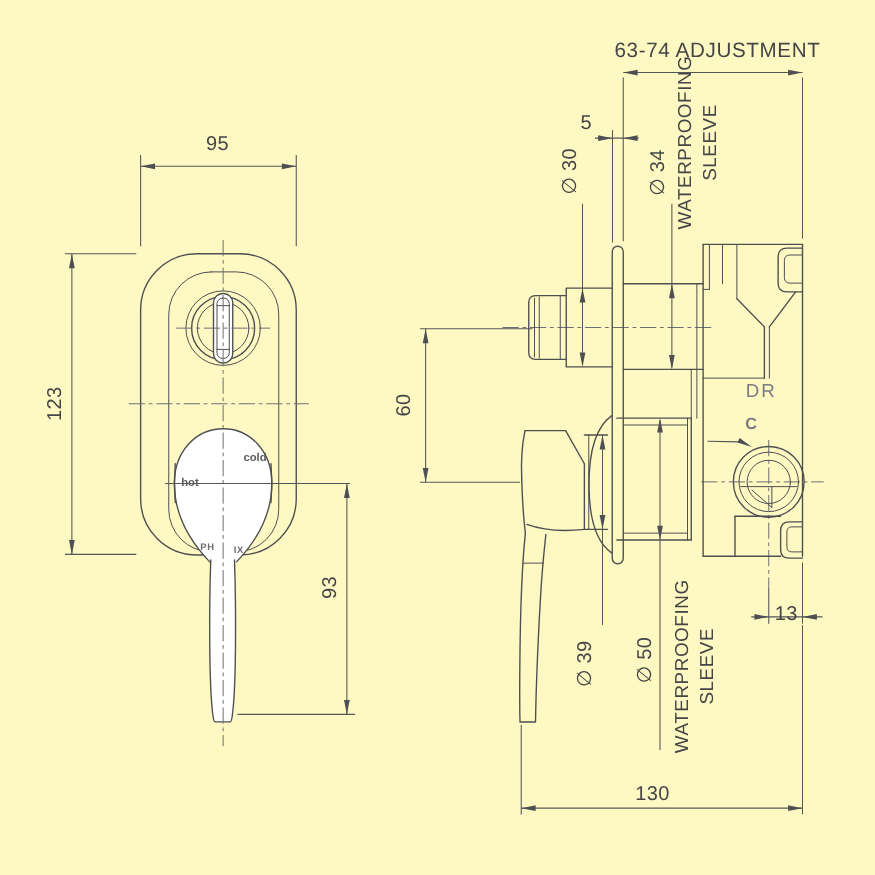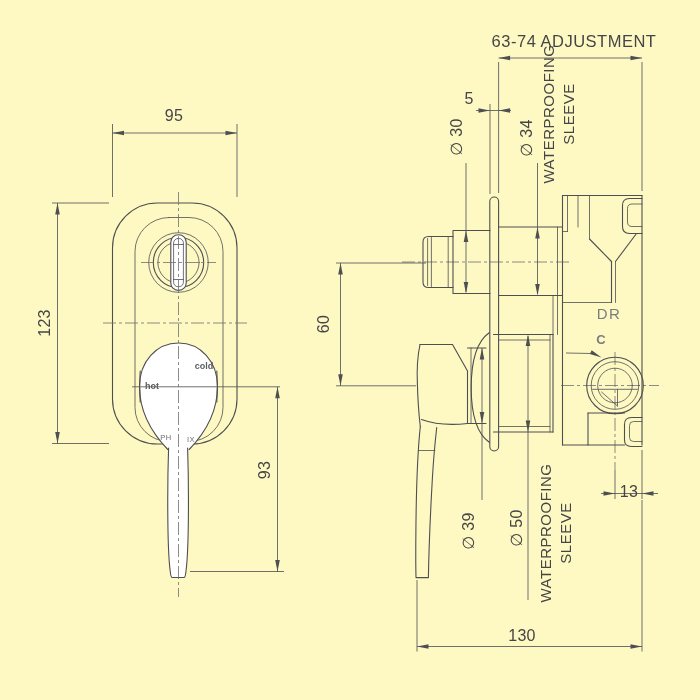--- a/index.html
+++ b/index.html
@@ -11,21 +11,21 @@
   .dim{stroke:#55565a;stroke-width:.85;fill:none;stroke-linecap:butt;}
   .cl{stroke:#6e6f73;stroke-width:.8;fill:none;stroke-dasharray:13 3 3 3;}
   .ar{fill:#4e4f52;stroke:none;}
   .wh{fill:#ffffff;}
   .lbl{position:absolute;color:#454547;font-size:16px;white-space:nowrap;
        transform:translate(-50%,-50%);letter-spacing:.3px;line-height:1;}
   .rot{transform:translate(-50%,-50%) rotate(-90deg);}
   .ws{font-size:15px;text-align:center;line-height:20px;letter-spacing:.5px;}
   .adj{font-size:16.5px;letter-spacing:.5px;}
   .tiny{font-size:9px;font-weight:bold;color:#5b5c5e;letter-spacing:0;}
-  .brand{font-size:7.5px;font-weight:normal;color:#6d6e71;letter-spacing:.5px;}
+  .brand{font-size:7.5px;font-weight:bold;color:#6d6e71;letter-spacing:.5px;}
   .mark{color:#7b7c7f;font-weight:normal;font-size:15px;letter-spacing:1.5px;}
   .markc{color:#7b7c7f;font-weight:bold;font-size:13px;}
 </style>
 </head>
 <body>
 
 <div class="stage">
 
   <svg width="700" height="700" viewBox="0 0 700 700">
 

